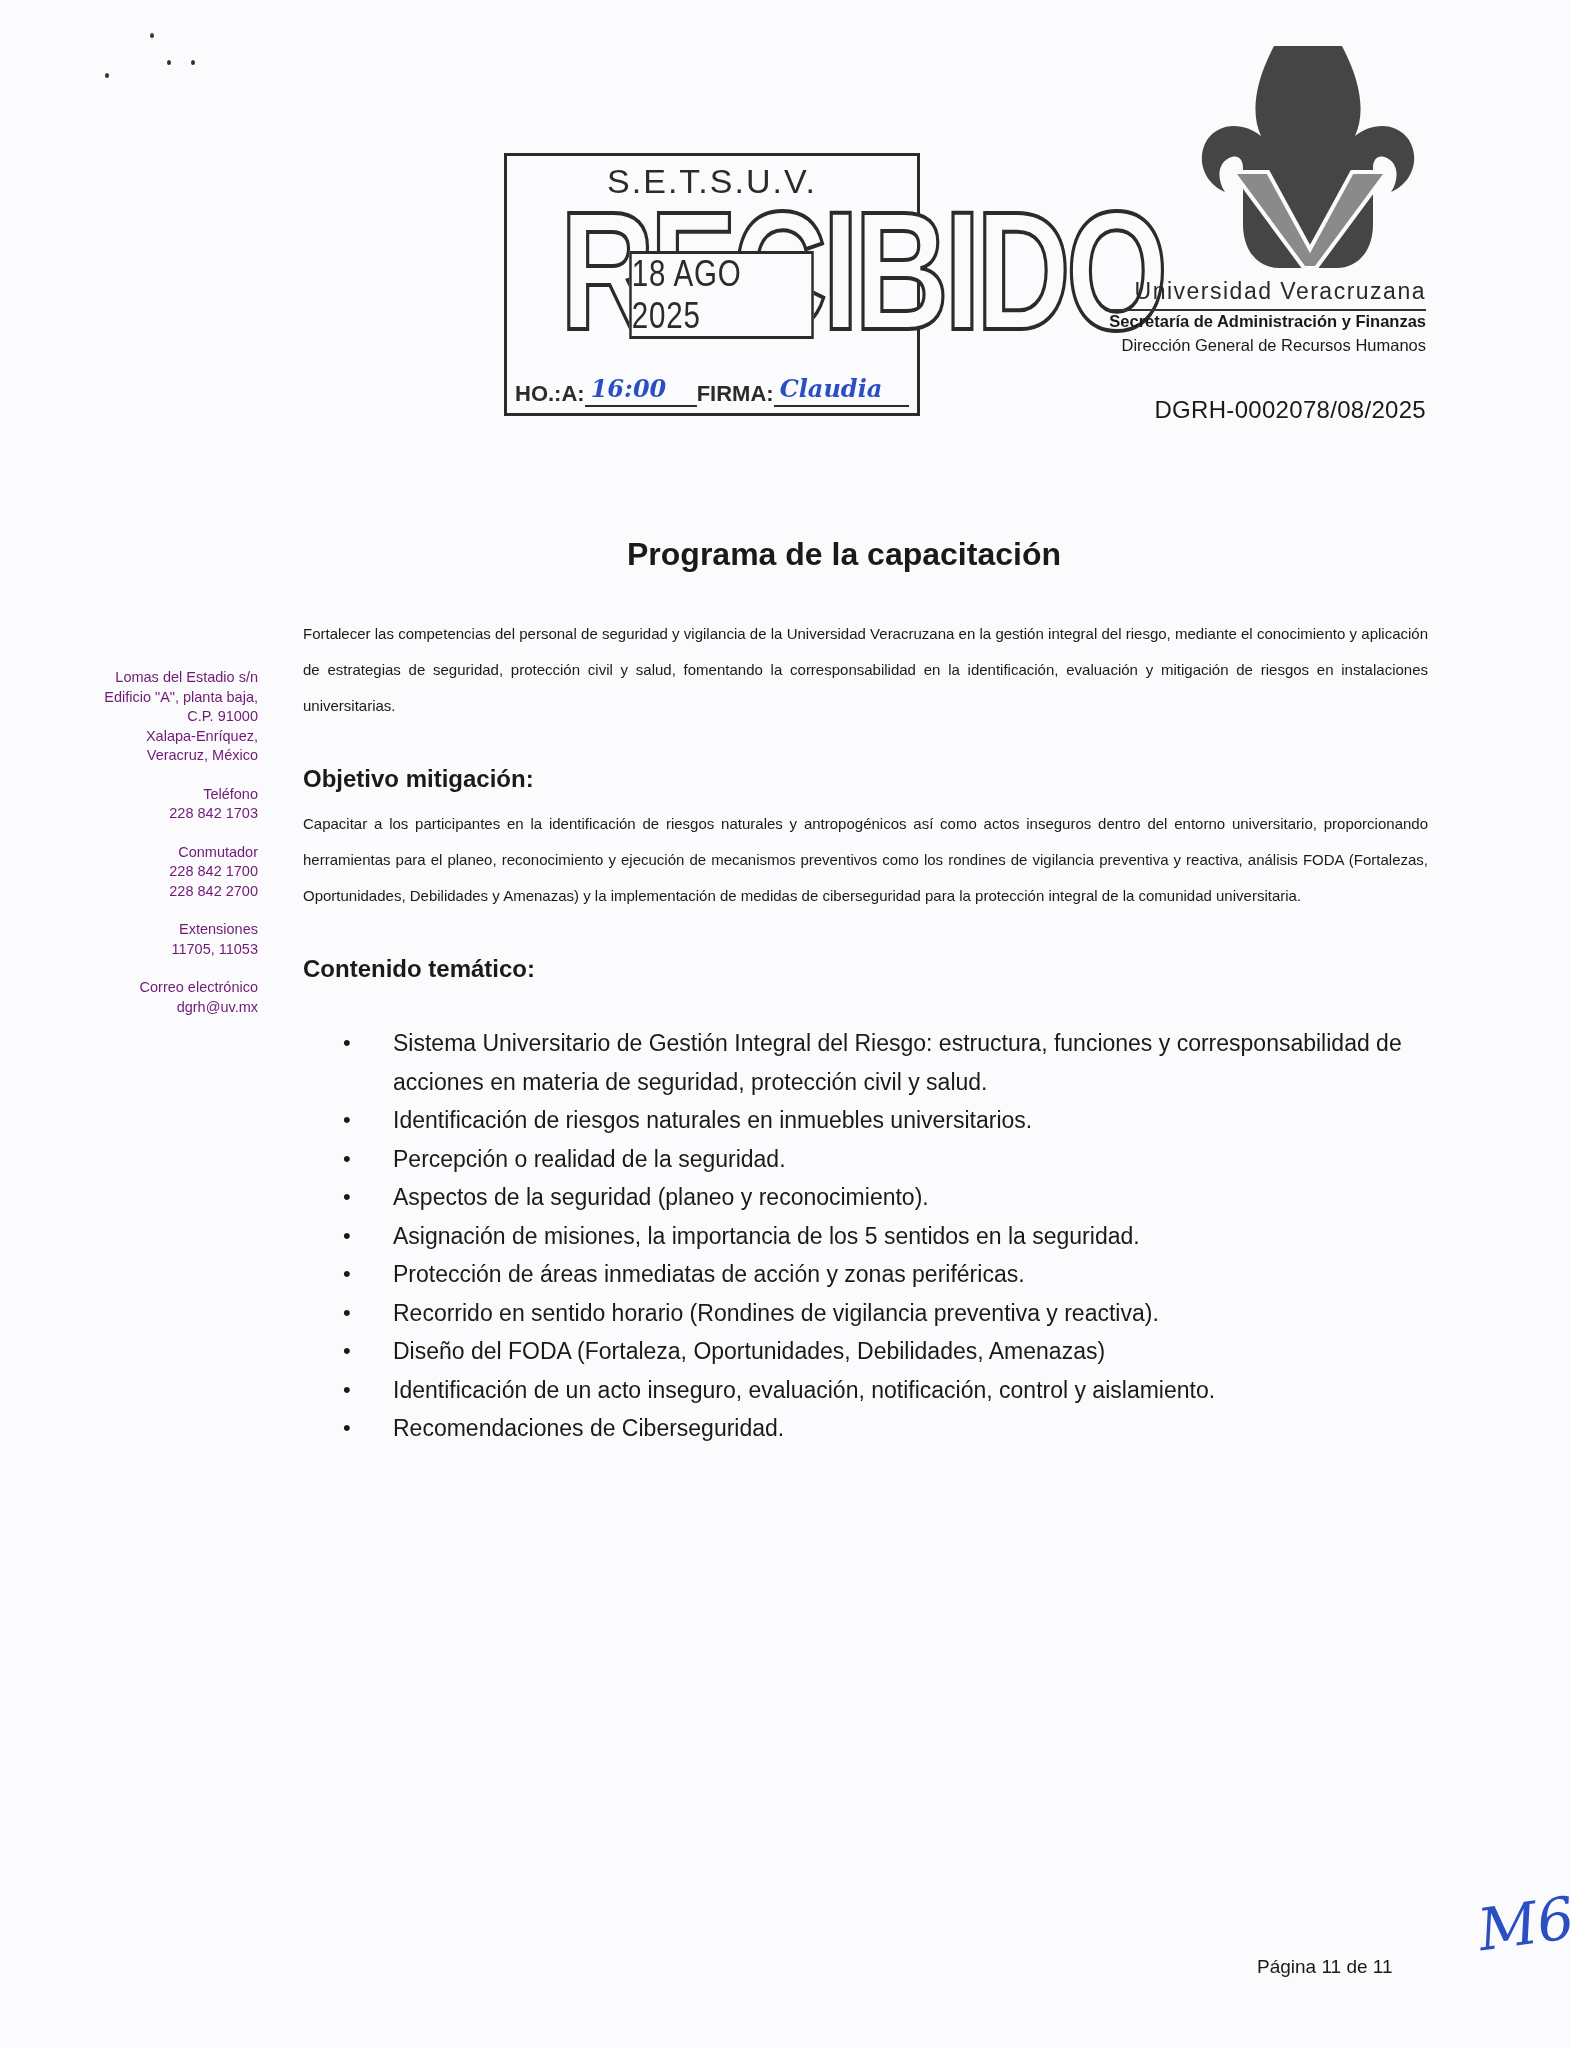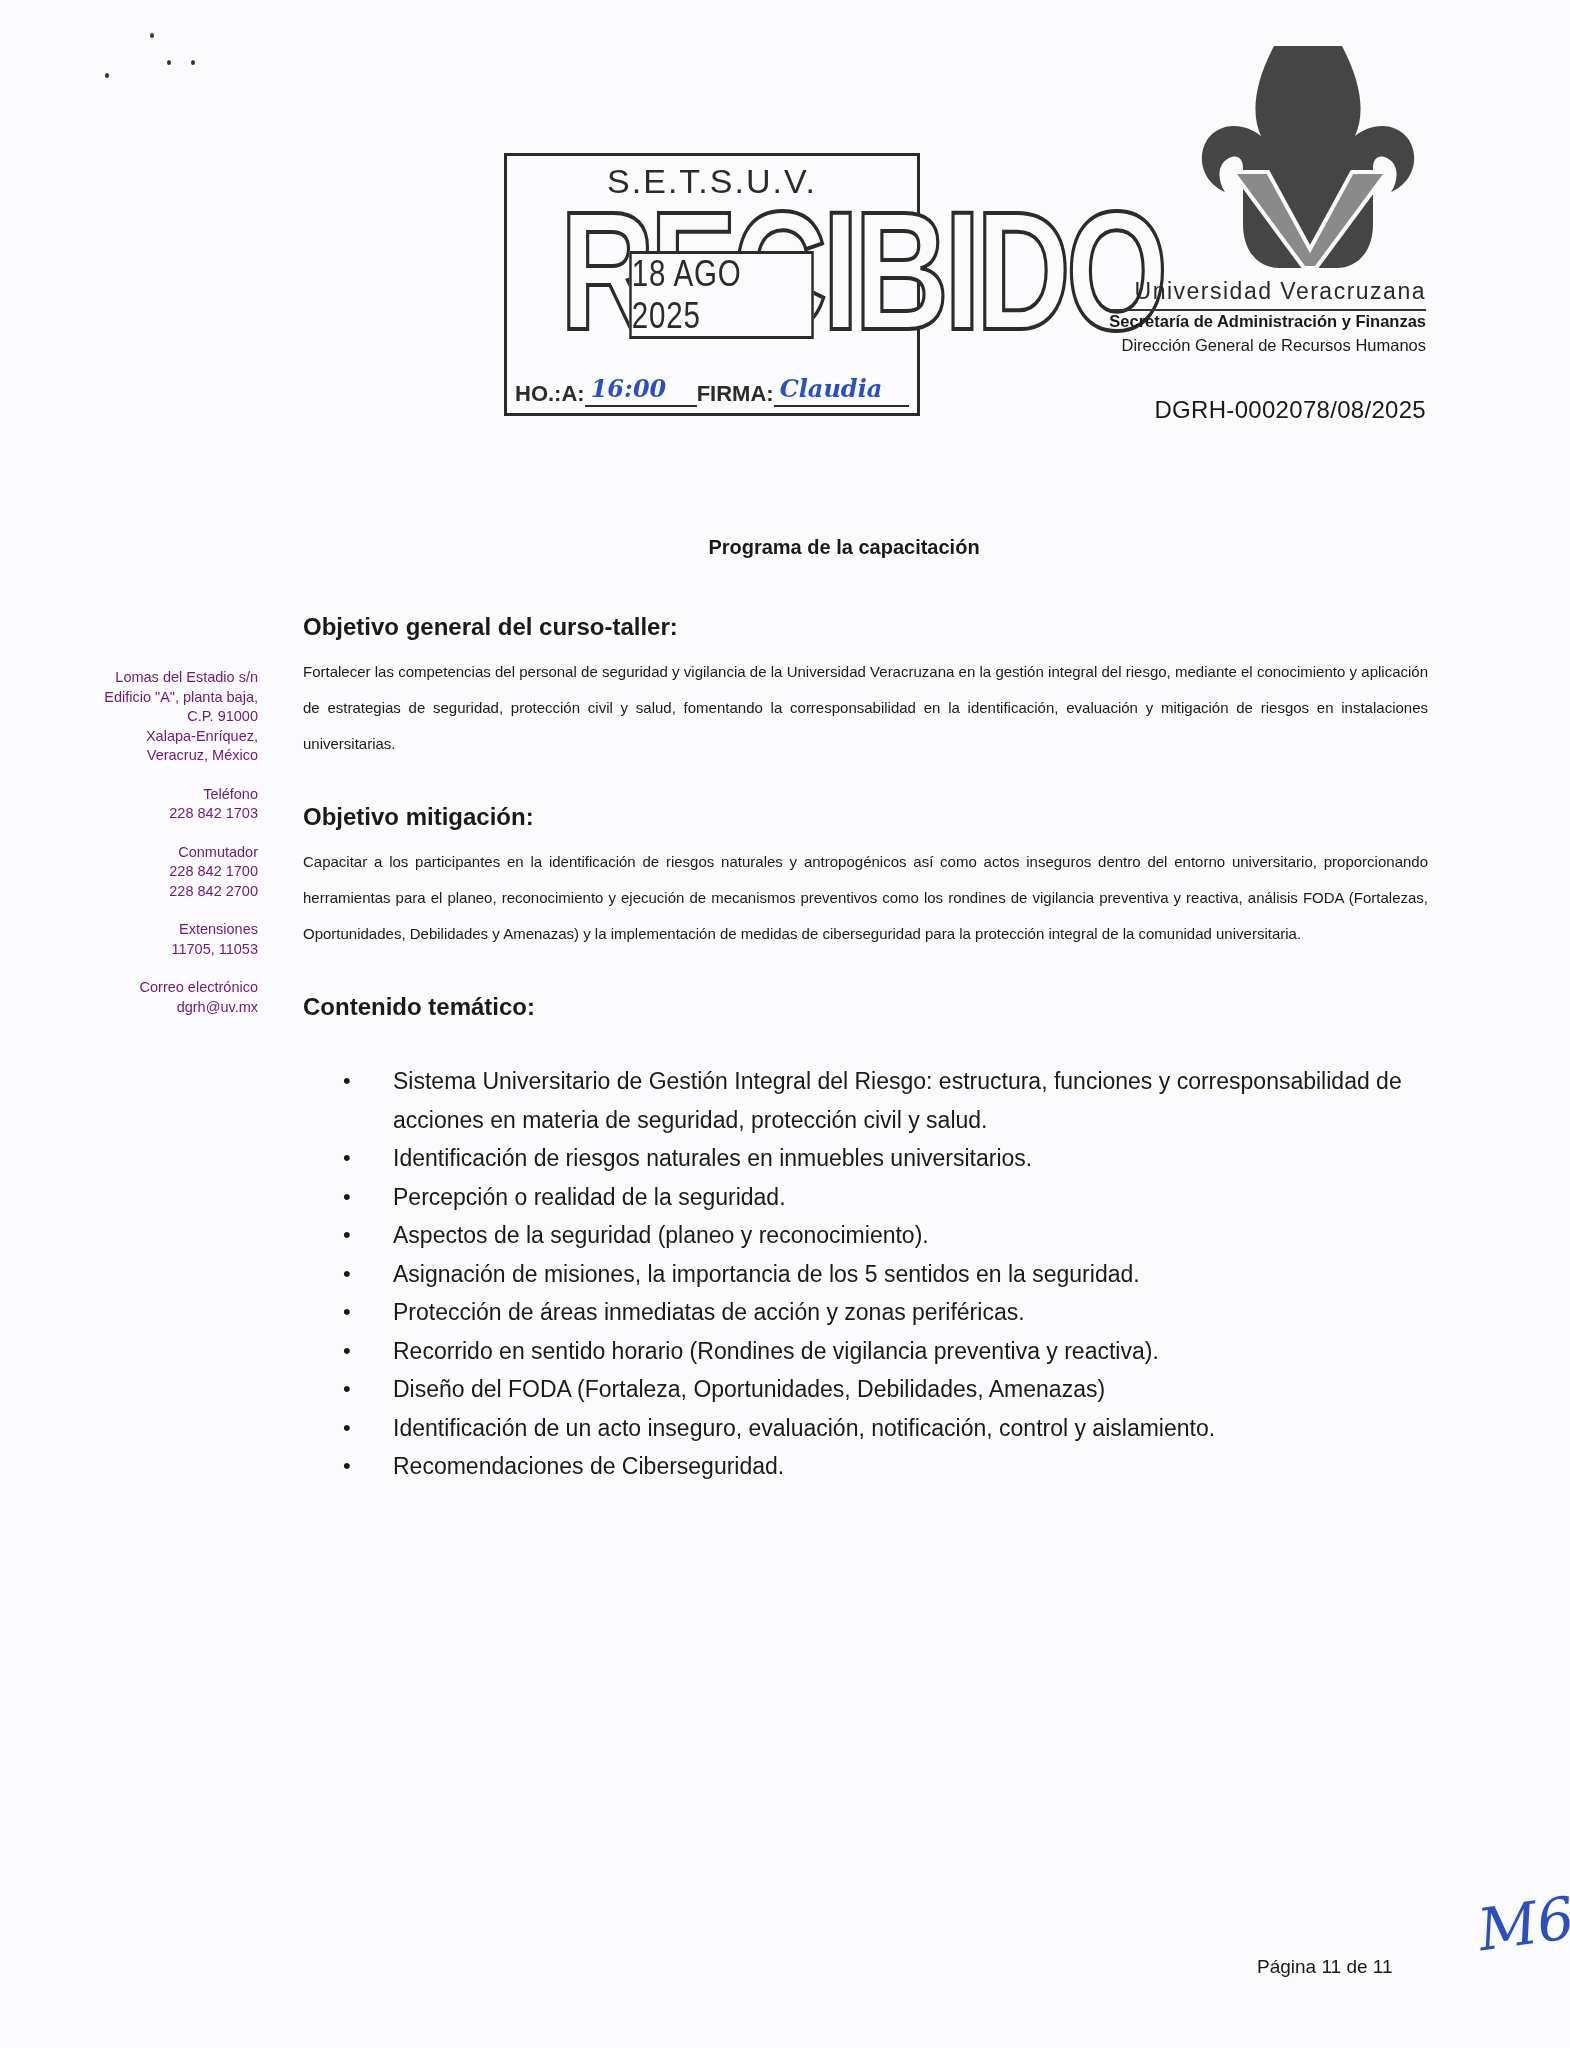--- a/index.html
+++ b/index.html
@@ -68,21 +68,21 @@
     
     .sidebar {
       left: 40px; top: 668px; width: 218px; text-align: right;
       font-size: 14.5px; line-height: 19.5px; color: #701a75;
     }
     .sidebar .grp { margin-bottom: 19px; }
 
     
     .page-title {
       left: 300px; right: 300px; top: 536px; text-align: center;
-      font-size: 20px; font-weight: bold; padding-left: 118px;
+      font-size: 32px; font-weight: bold; padding-left: 118px;
     }
     .main { left: 303px; top: 608px; width: 1125px; }
     .sec-heading { font-size: 24px; font-weight: bold; line-height: 38px; }
     .para {
       font-size: 15px; line-height: 36px; text-align: justify;
       text-align-last: left;
       margin-top: 8px;
     }
     .section { margin-bottom: 36px; }
     .topics { list-style: none; margin: 36px 0 0 0; padding: 0 0 0 90px; }
@@ -161,21 +161,20 @@
   <div class="grp">
     <div>Correo electrónico</div>
     <div>dgrh@uv.mx</div>
   </div>
 </div>
 
 <div class="abs page-title">Programa de la capacitación</div>
 
 <div class="abs main">
   <div class="section">
-    <div class="sec-heading">Objetivo general del curso-taller:</div>
     <div class="para">Fortalecer las competencias del personal de seguridad y vigilancia de la Universidad Veracruzana en la gestión integral del riesgo, mediante el conocimiento y aplicación de estrategias de seguridad, protección civil y salud, fomentando la corresponsabilidad en la identificación, evaluación y mitigación de riesgos en instalaciones universitarias.</div>
   </div>
   <div class="section">
     <div class="sec-heading">Objetivo mitigación:</div>
     <div class="para">Capacitar a los participantes en la identificación de riesgos naturales y antropogénicos así como actos inseguros dentro del entorno universitario, proporcionando herramientas para el planeo, reconocimiento y ejecución de mecanismos preventivos como los rondines de vigilancia preventiva y reactiva, análisis FODA (Fortalezas, Oportunidades, Debilidades y Amenazas) y la implementación de medidas de ciberseguridad para la protección integral de la comunidad universitaria.</div>
   </div>
   <div class="section">
     <div class="sec-heading">Contenido temático:</div>
     <ul class="topics">
       <li><span class="bullet">•</span><span>Sistema Universitario de Gestión Integral del Riesgo: estructura, funciones y corresponsabilidad de acciones en materia de seguridad, protección civil y salud.</span></li>

